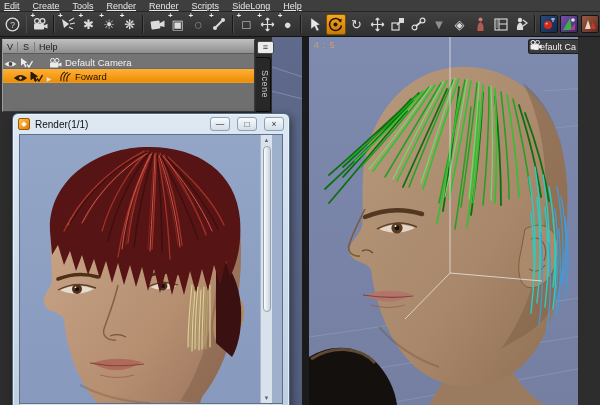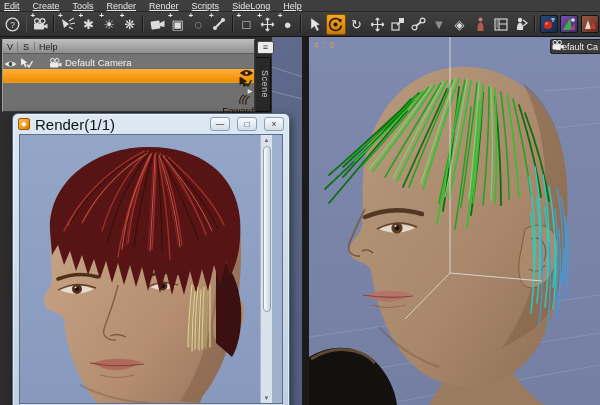--- a/index.html
+++ b/index.html
@@ -25,21 +25,21 @@
     background:linear-gradient(90deg,#181818 50%,#4c4c4c 50%); }
   .tile { width:18px; height:18px; border:1px solid #10161f; border-radius:2px;
     display:flex; align-items:center; justify-content:center; }
 
   
   .viewport-strip { position:absolute; left:272px; top:37px; width:31px; height:368px;
     background:linear-gradient(160deg,#5f6a8c,#545e7e); overflow:hidden; }
   .streak { position:absolute; background:#8d98b3; height:1px; opacity:.7; }
   .divider { position:absolute; left:302px; top:37px; width:7px; height:368px; background:#1b1b1b; }
 
-  .viewport { position:absolute; left:309px; top:37px; width:291px; height:368px;
+  .viewport { position:absolute; left:309px; top:37px; width:269px; height:368px;
     background:linear-gradient(#7e8aae,#747fa2); overflow:hidden; }
   .viewport svg { position:absolute; left:0; top:0; }
   .aspect-label { position:absolute; left:5px; top:3px; font-size:8.5px; color:#cfa169; letter-spacing:1px; }
   .camera-btn { position:absolute; right:0; top:2px; height:15px; background:#3c3c3c;
     border:1px solid #1e1e1e; border-right:none; border-radius:3px 0 0 3px;
     display:flex; align-items:center; gap:3px; padding:0 2px 0 4px; color:#efefef; font-size:9px; }
 
   
   .scene-panel { position:absolute; left:2px; top:39px; width:253px; height:73px;
     background:#6f6f6f; border:1px solid #3a3a3a; border-top-color:#bdbdbd; border-left-color:#9d9d9d; }
@@ -48,39 +48,39 @@
   .scene-header .col-v { width:15px; text-align:center; border-right:1px solid #7d7d7d; }
   .scene-header .col-s { width:17px; text-align:center; border-right:1px solid #7d7d7d; }
   .scene-header .col-node { padding-left:4px; }
   .srow { height:14.5px; display:flex; align-items:flex-end; background:#747474;
     font-size:9.5px; color:#f2f2f2; border-bottom:1px solid rgba(0,0,0,.10); }
   .srow.selected { background:linear-gradient(#ffb03a,#ef8e00); color:#1d1200; }
   .cell-icon { width:15px; display:flex; justify-content:center; }
   .cell-icon2 { width:17px; display:flex; justify-content:center; }
   .expander { width:8px; font-size:6px; color:#e8e8e8; display:flex; justify-content:center; }
   .indent0 .expander { visibility:hidden; }
-  .indent1 { padding-left:10px;flex-direction:column; }
+  .indent1 { padding-left:10px; }
   .node-icon { width:14px; margin:0 3px 0 5px; display:flex; justify-content:center; }
   .srow.selected .node-icon svg *, .srow.selected .cell-icon svg *, .srow.selected .cell-icon2 svg * { stroke:#2a1a00; }
   .options-btn { position:absolute; left:257px; top:41px; width:17px; height:13px;
     background:#ececec; border:1px solid #4a4a4a; border-radius:2px; color:#333;
     font-size:9px; line-height:11px; text-align:center; }
   .scene-tab { position:absolute; left:256px; top:57px; width:15px; height:55px;
     background:#282828; border:1px solid #0d0d0d; border-left:none; border-radius:0 3px 3px 0;
     color:#cccccc; font-size:9px; writing-mode:vertical-rl; text-align:center; letter-spacing:.5px; }
 
   
   .render-window { position:absolute; left:12px; top:113px; width:278px; height:300px;
     background:linear-gradient(#dde8f3,#bfcfe0); border:1px solid #50677e; border-radius:6px 6px 0 0;
     box-shadow:inset 0 0 0 1px rgba(255,255,255,.55), 2px 3px 8px rgba(0,0,0,.45); }
   .rw-title { height:20px; display:flex; align-items:center; padding:0 5px; gap:5px; }
   .rw-icon { width:12px; height:12px; border-radius:2px;
     background:linear-gradient(135deg,#ffc04d,#e07c00); border:1px solid #9a5800;
     display:flex; align-items:center; justify-content:center; color:#fff; font-size:7px; }
-  .rw-title-text { font-size:15px; color:#101010; flex:1; }
+  .rw-title-text { font-size:10px; color:#101010; flex:1; }
   .rw-btn { width:20px; height:14px; border:1px solid #8ea0b4; border-radius:3px;
     background:linear-gradient(#f8fbfd,#d3dde8); color:#333; font-size:8.5px; line-height:12px;
     text-align:center; margin-left:2px; }
   .rw-content { margin:0 6px; border:1px solid #5d7089; background:#9fb0cc; display:flex; height:270px; }
   .rw-imgwrap { width:240px; height:100%; overflow:hidden; position:relative; background:#8fa2c4; }
   .rw-imgwrap svg { display:block; }
   .scroll-v { width:12px; background:#d9e2ec; border-left:1px solid #aab7c6;
     display:flex; flex-direction:column; align-items:center; }
   .scroll-v .arrow, .scroll-h .arrow { font-size:6px; color:#5a6a7c; line-height:10px; height:10px; width:10px; text-align:center; }
   .thumb-v { width:8px; height:62%; margin-top:1px; border:1px solid #93a2b2; border-radius:4px;

